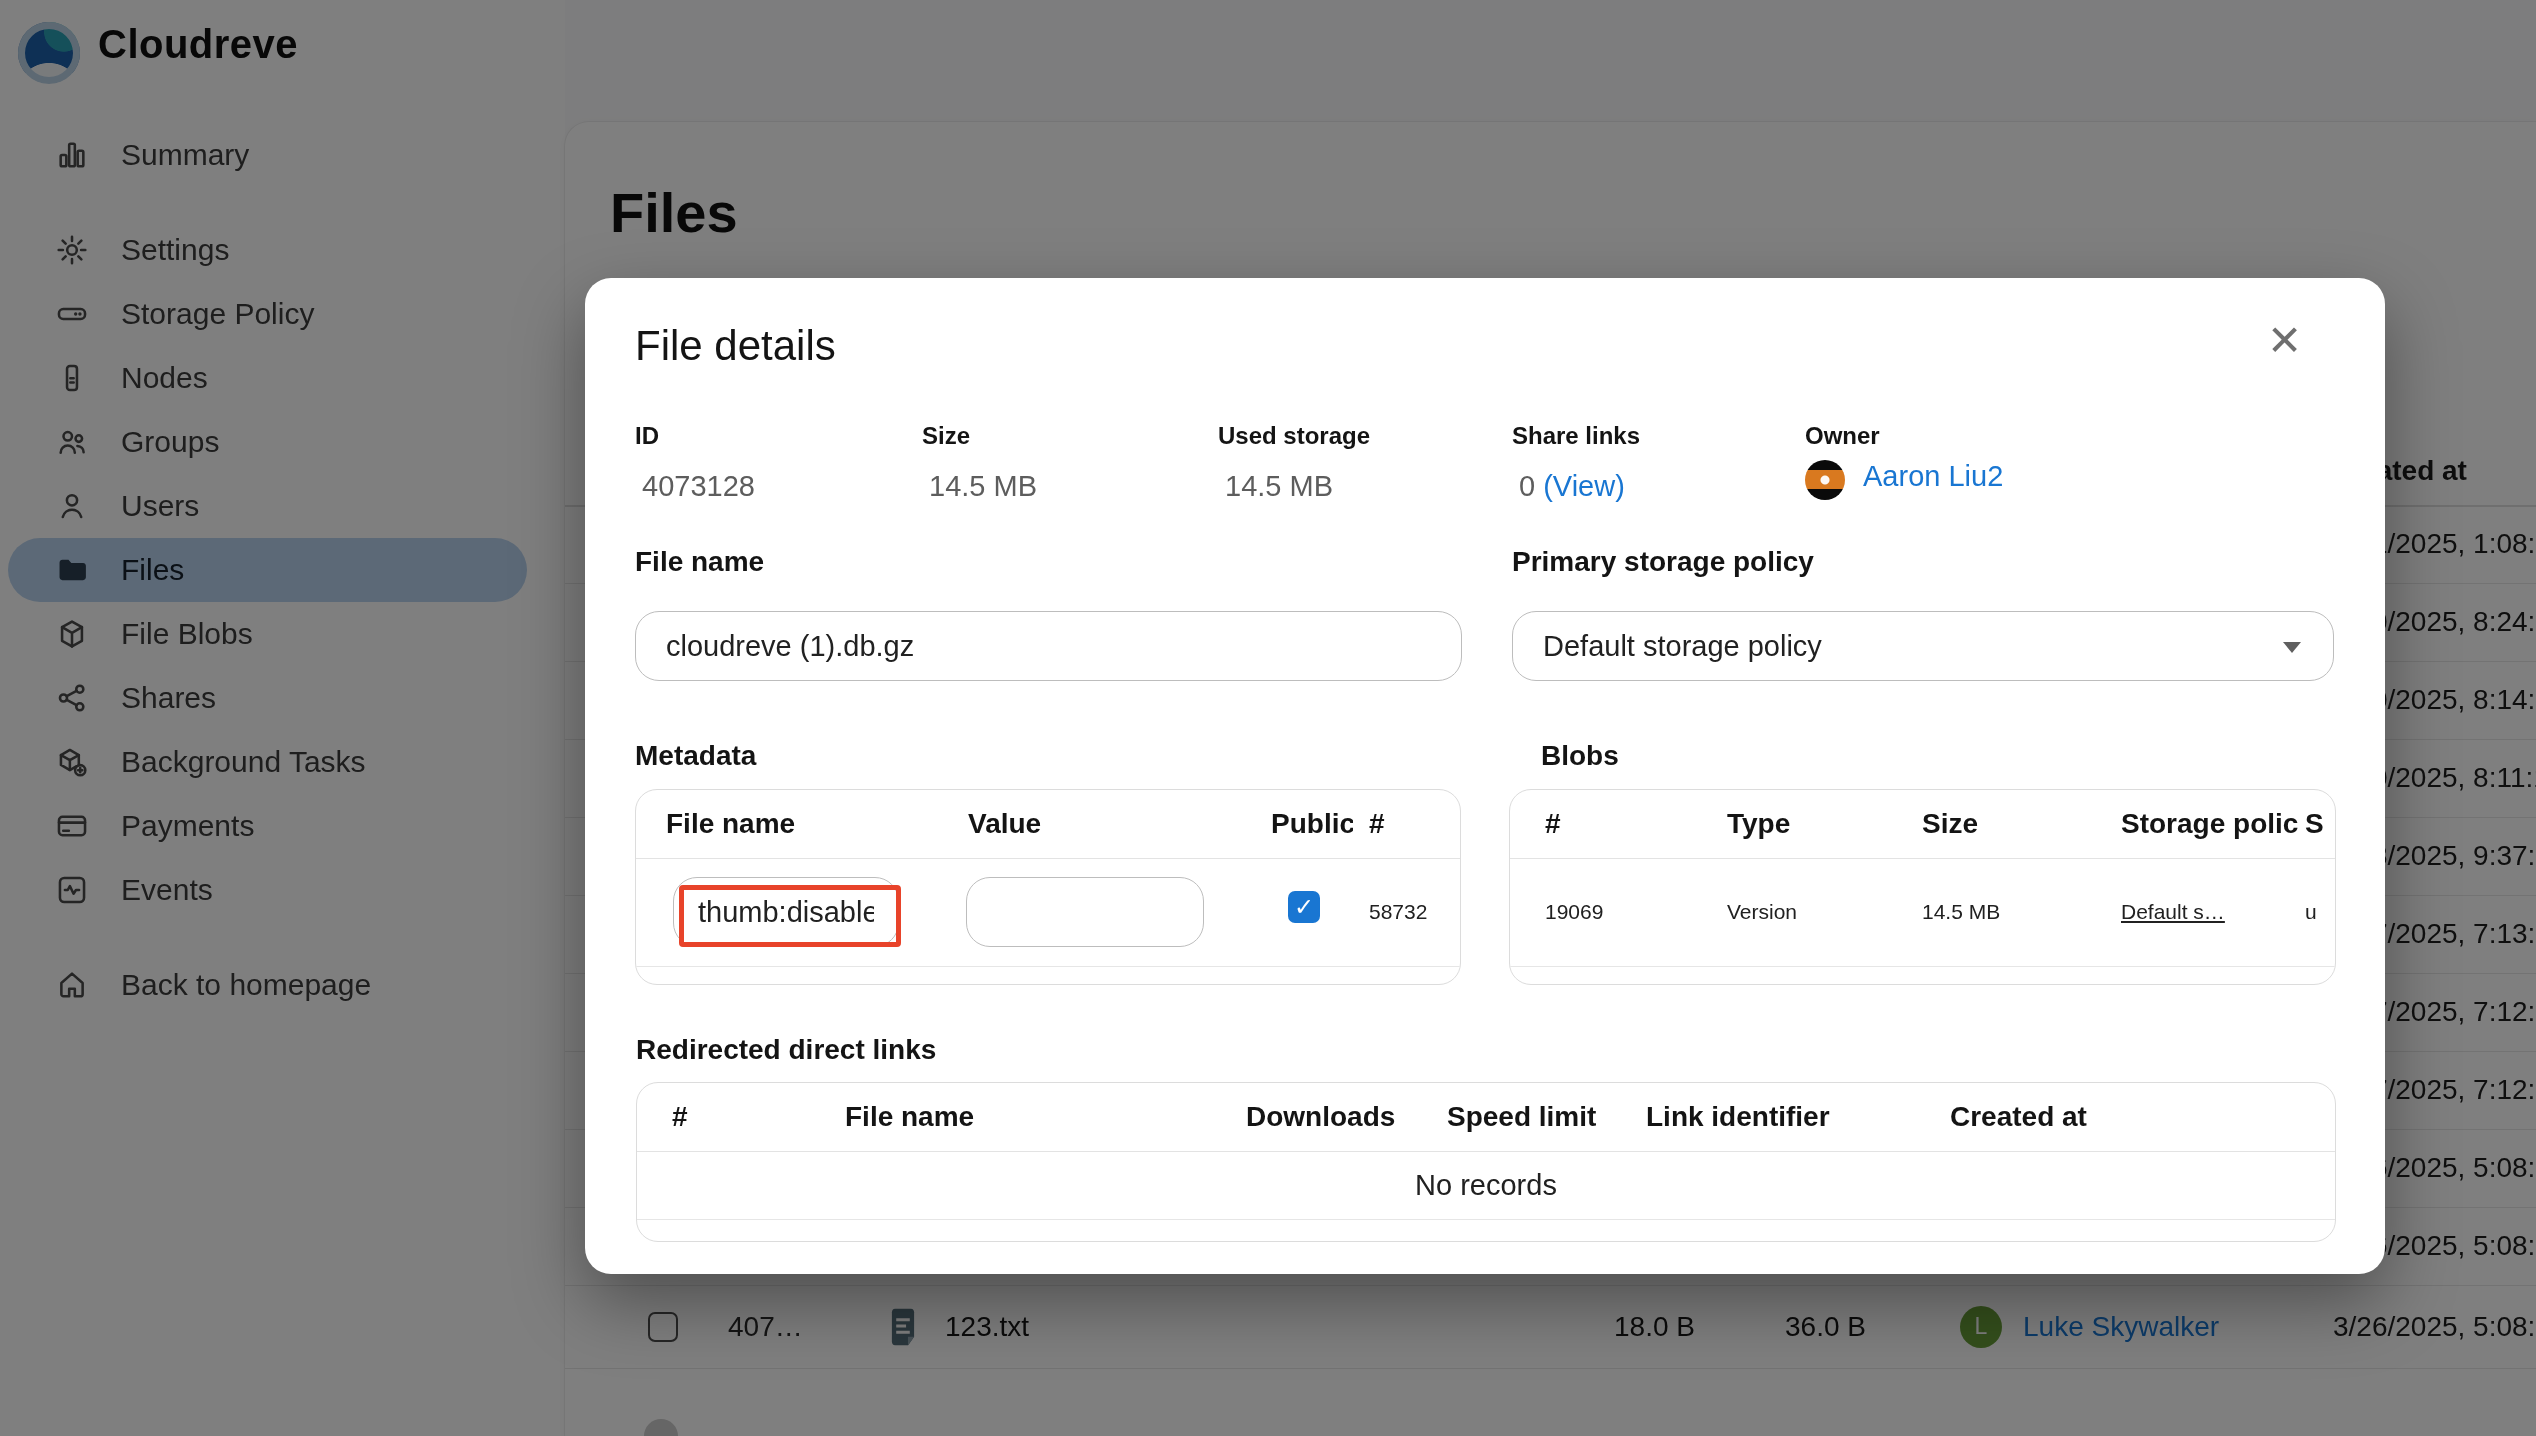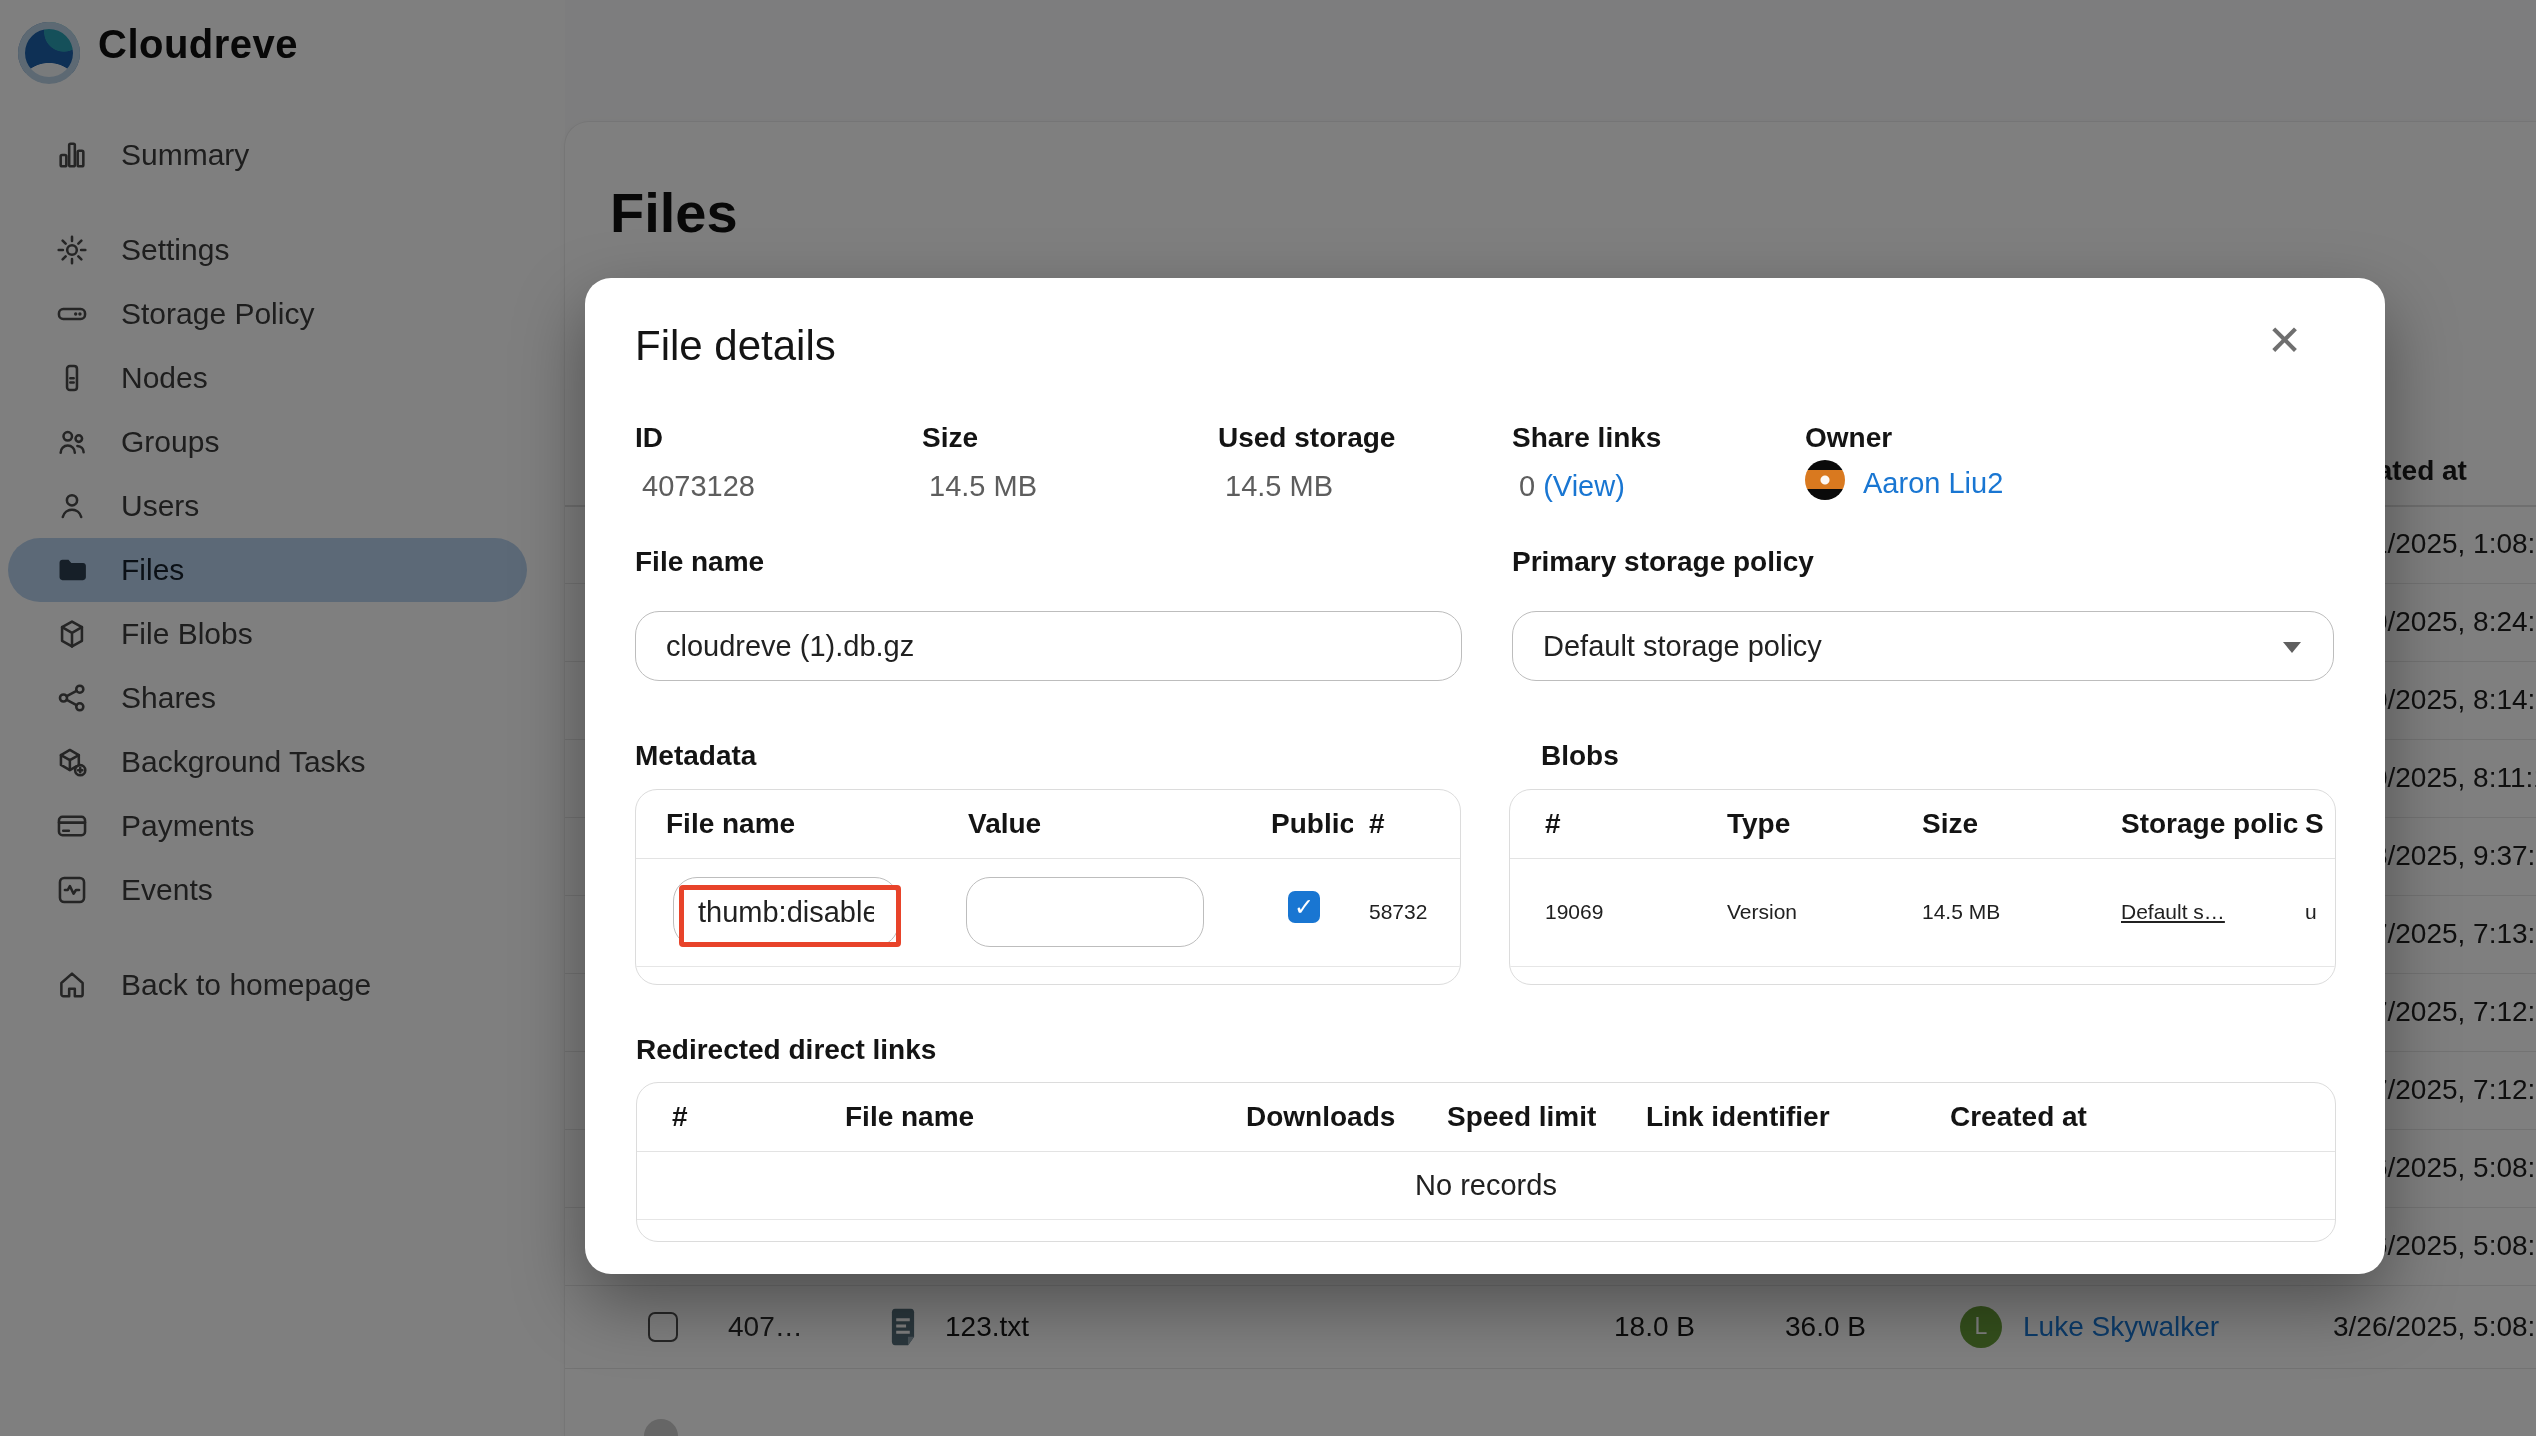--- a/index.html
+++ b/index.html
@@ -46,24 +46,24 @@
   .cell-owner{left:1458px;font-size:28px;color:#1976d2;cursor:pointer;}
   .cell-created{left:1768px;font-size:28px;color:#1f1f1f;}
   .peek-circle{position:absolute;left:79px;top:1297px;width:34px;height:34px;border-radius:50%;background:#cccccc;}
   
   .backdrop{position:absolute;inset:0;background:rgba(0,0,0,0.5);z-index:5;}
   
   .modal{position:absolute;left:585px;top:278px;width:1800px;height:996px;background:#fff;
     border-radius:26px;box-shadow:0 28px 70px rgba(0,0,0,.38);z-index:10;}
   .modal-title{position:absolute;left:50px;top:44px;font-size:42px;font-weight:500;color:#141414;}
   .modal-close{position:absolute;left:1682px;top:42px;font-size:42px;color:#6f6f6f;cursor:pointer;line-height:1;}
-  .stat-label{position:absolute;top:144px;font-size:28px;font-weight:bold;color:#141414;white-space:nowrap;}
+  .stat-label{position:absolute;top:144px;font-size:24px;font-weight:bold;color:#141414;white-space:nowrap;}
   .stat-value{position:absolute;top:192px;font-size:29px;color:#5d5d5d;white-space:nowrap;margin-left:7px;}
   .link{color:#1976d2;cursor:pointer;}
-  .owner-wrap{position:absolute;left:1220px;top:182px;display:flex;align-items:flex-end;gap:18px;}
+  .owner-wrap{position:absolute;left:1220px;top:182px;display:flex;align-items:flex-start;gap:18px;}
   .avatar-owner{width:40px;height:40px;border-radius:50%;
     background:
       radial-gradient(circle at 50% 50%, rgba(255,255,255,.95) 0 4px, rgba(255,255,255,0) 5px),
       linear-gradient(#0a0a0a 0 10px, #d9791f 10px 29px, #0a0a0a 29px);}
   .owner-name{font-size:29px;color:#1976d2;cursor:pointer;white-space:nowrap;}
   .field-label{position:absolute;font-size:28px;font-weight:bold;color:#141414;white-space:nowrap;}
   .text-input{position:absolute;height:70px;border:1.5px solid #bdbdbd;border-radius:24px;
     box-sizing:border-box;font-size:29px;color:#212121;padding:0 30px;outline:none;background:#fff;
     font-family:"Liberation Sans","DejaVu Sans",sans-serif;}
   .select{position:absolute;left:927px;top:333px;width:822px;height:70px;border:1.5px solid #bdbdbd;

